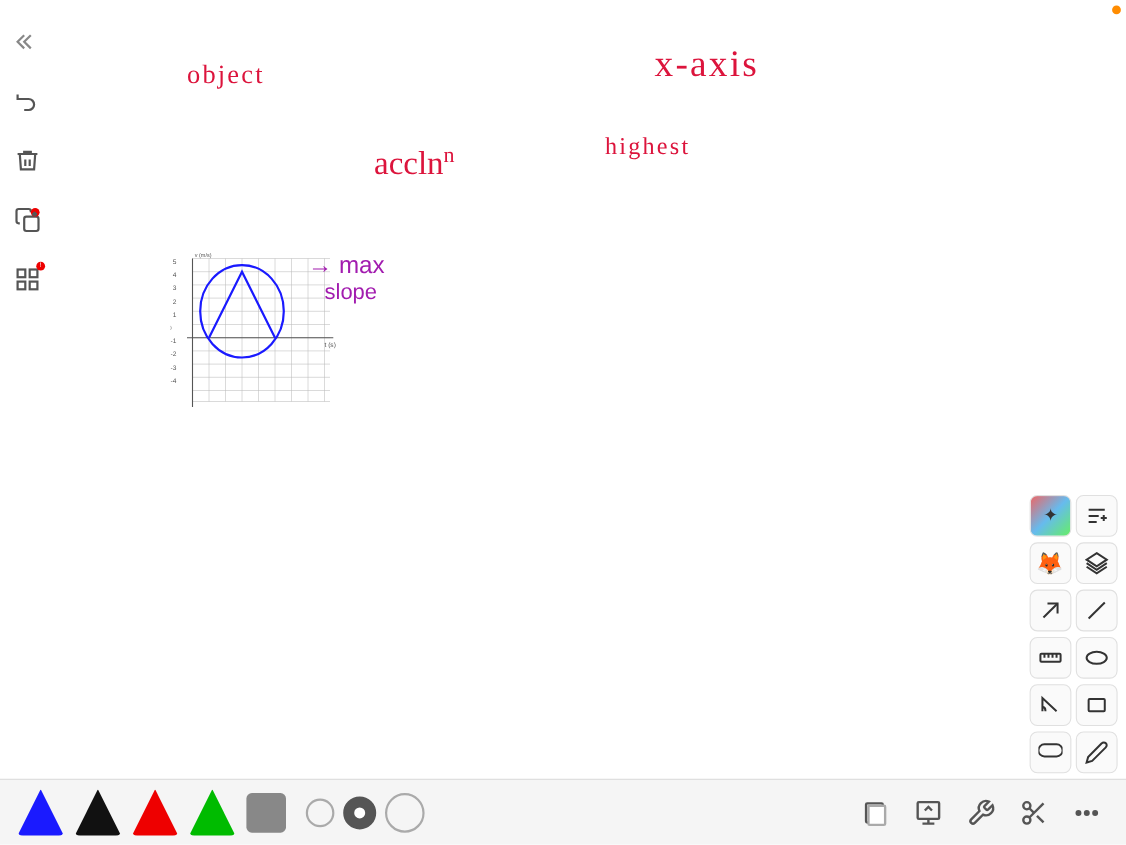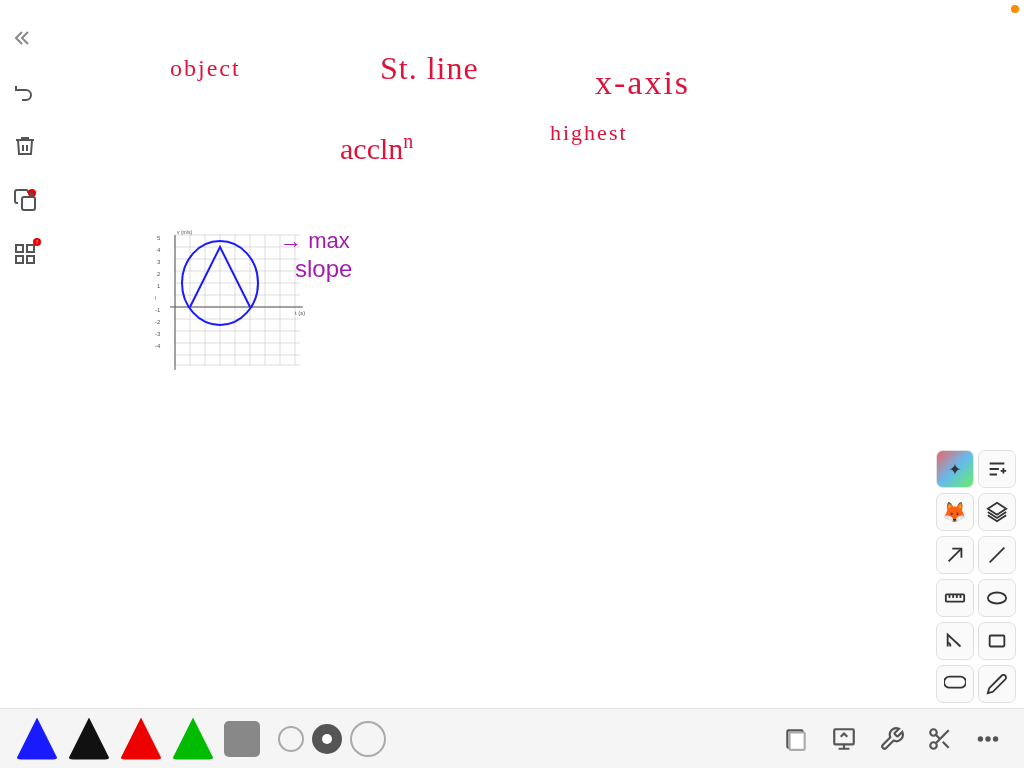--- a/index.html
+++ b/index.html
@@ -245,23 +245,22 @@
       <rect x="14" y="14" width="7" height="7"></rect>
     </svg>
     <span style="position:absolute;top:2px;right:2px;width:8px;height:8px;background:#e00;border-radius:50%;font-size:6px;color:white;display:flex;align-items:center;justify-content:center;">!</span>
   </div>
 </div>
 
 <div class="canvas-area">
 
   <div class="hw-text" style="left:120px; top:55px; font-size:24px; letter-spacing:2px;">object</div>
 
-  <div class="hw-text" style="left:330px; top:50px; font-size:32px; letter-spacing:1px;">St. line</div>
-
-  <div class="hw-text" style="left:545px; top:64px; font-size:34px; letter-spacing:2px;">x-axis</div>
+
+  <div class="hw-text" style="left:545px; top:40px; font-size:34px; letter-spacing:2px;">x-axis</div>
 
   <div class="hw-text" style="left:290px; top:130px; font-size:30px;">
     <span style="text-decoration-color: red; text-decoration-thickness: 2px;">accln</span><sup style="font-size:20px;">n</sup>
   </div>
 
   <div class="hw-text" style="left:500px; top:120px; font-size:22px; letter-spacing:2px;">highest</div>
 
   <div class="graph-container">
     <svg class="graph-svg" viewBox="0 0 160 155" xmlns="http://www.w3.org/2000/svg">
 
@@ -314,21 +313,21 @@
       <polyline points="35,82 65,22 95,82" fill="none" stroke="#1a1aff" stroke-width="2"></polyline>
 
       <ellipse cx="65" cy="58" rx="38" ry="42" fill="none" stroke="#1a1aff" stroke-width="2"></ellipse>
 
     </svg>
   </div>
 
   <div class="hw-text-blue" style="left:230px; top:228px; font-size:22px;">
     → <span>max</span>
   </div>
-  <div class="hw-text-blue" style="left:245px; top:255px; font-size:24px;">slope</div>
+  <div class="hw-text-blue" style="left:245px; top:255px; font-size:20px;">slope</div>
 
 </div>
 
 <div class="right-panel">
 
   <div class="rp-row">
     <div class="rp-btn rp-btn-colorful" title="Effects">
       <span style="font-size:16px;">✦</span>
     </div>
     <div class="rp-btn" title="Text">

